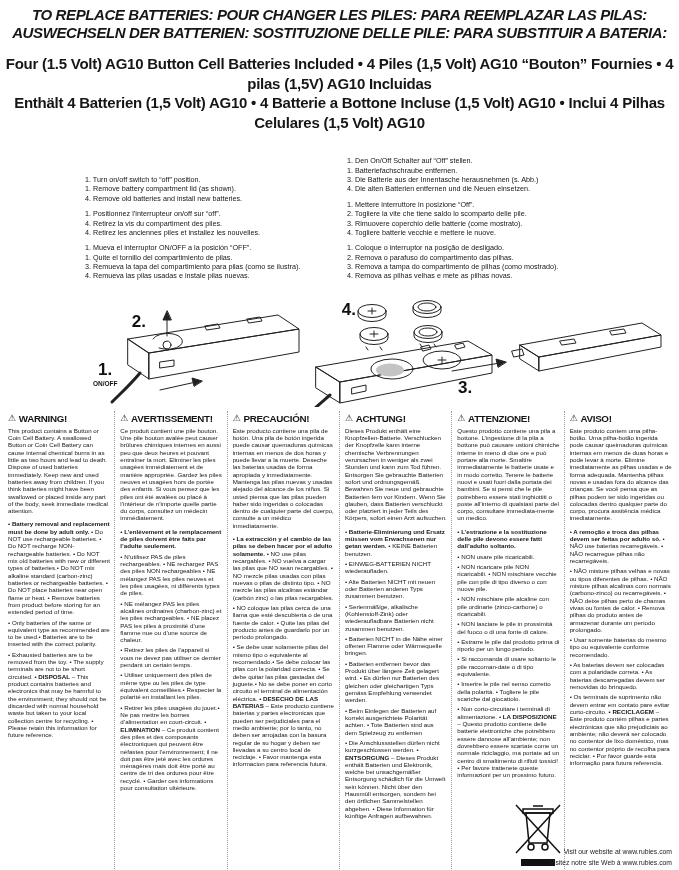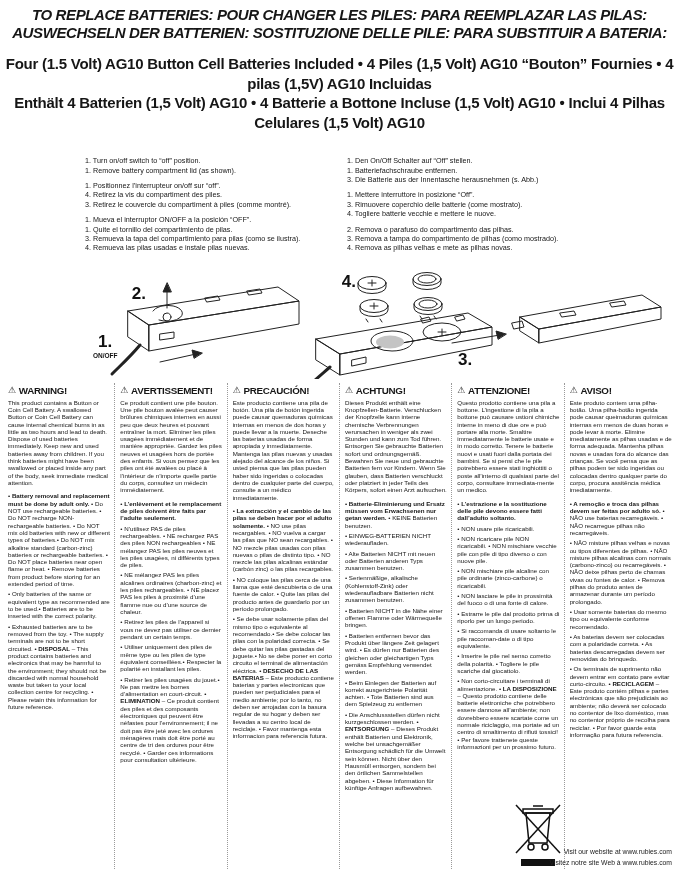--- a/index.html
+++ b/index.html
@@ -59,45 +59,49 @@
   <div class="subtitle">
     <div>Four (1.5 Volt) AG10 Button Cell Batteries Included • 4 Piles (1,5 Volt)  AG10 “Bouton” Fournies  • 4 pilas (1,5V) AG10 Incluidas</div>
     <div>Enthält 4 Batterien (1,5 Volt) AG10 • 4 Batterie a Bottone Incluse (1,5 Volt) AG10 • Inclui 4 Pilhas Celulares  (1,5 Volt) AG10</div>
   </div>
 
   <div class="instructions">
     <div class="icol icol-left">
       <div class="igroup">
           <div class="step">1. Turn on/off switch to “off” position.</div>
           <div class="step">1. Remove battery compartment lid (as shown).</div>
+          <div class="step">4. Remove old batteries and install new batteries.</div>
         </div>
       <div class="igroup">
           <div class="step">1. Positionnez l’interrupteur on/off sur “off”.</div>
           <div class="step">4. Retirez la vis du compartiment des piles.</div>
-          <div class="step">3. Retirez le couvercle du compartiment à piles (comme montré).</div>
+          <div class="step">4. Retirez les anciennes piles et installez les nouvelles.</div>
         </div>
       <div class="igroup">
           <div class="step">1. Mueva el interruptor ON/OFF a la posición “OFF”.</div>
           <div class="step">1. Quite el tornillo del compartimiento de pilas.</div>
           <div class="step">3. Remueva la tapa del compartimiento para pilas (como se ilustra).</div>
           <div class="step">4. Remueva las pilas usadas e instale pilas nuevas.</div>
         </div>
     </div>
     <div class="icol icol-right">
       <div class="igroup">
           <div class="step">1. Den On/Off Schalter auf “Off” stellen.</div>
           <div class="step">1. Batteriefachschraube entfernen.</div>
           <div class="step">3. Die Batterie aus der Innentasche herausnehmen (s. Abb.)</div>
+          <div class="step">4. Die alten Batterien entfernen und die Neuen einsetzen.</div>
         </div>
       <div class="igroup">
           <div class="step">1. Mettere interruttore in posizione “Off”.</div>
+          <div class="step">2. Togliere la vite che tiene saldo lo scomparto delle pile.</div>
           <div class="step">3. Rimuovere coperchio delle batterie (come mostrato).</div>
           <div class="step">4. Togliere batterie vecchie e mettere le nuove.</div>
         </div>
       <div class="igroup">
+          <div class="step">1. Coloque o interruptor na posição de desligado.</div>
           <div class="step">2. Remova o parafuso do compartimento das pilhas.</div>
           <div class="step">3. Remova a tampa do compartimento de pilhas (como mostrado).</div>
           <div class="step">4. Remova as pilhas velhas e mete as pilhas novas.</div>
         </div>
     </div>
   </div>
 
   <svg class="diagram" viewBox="0 0 679 118" aria-hidden="true">
     <g fill="none" stroke="#222" stroke-width="1" stroke-linejoin="round" stroke-linecap="round">
 

